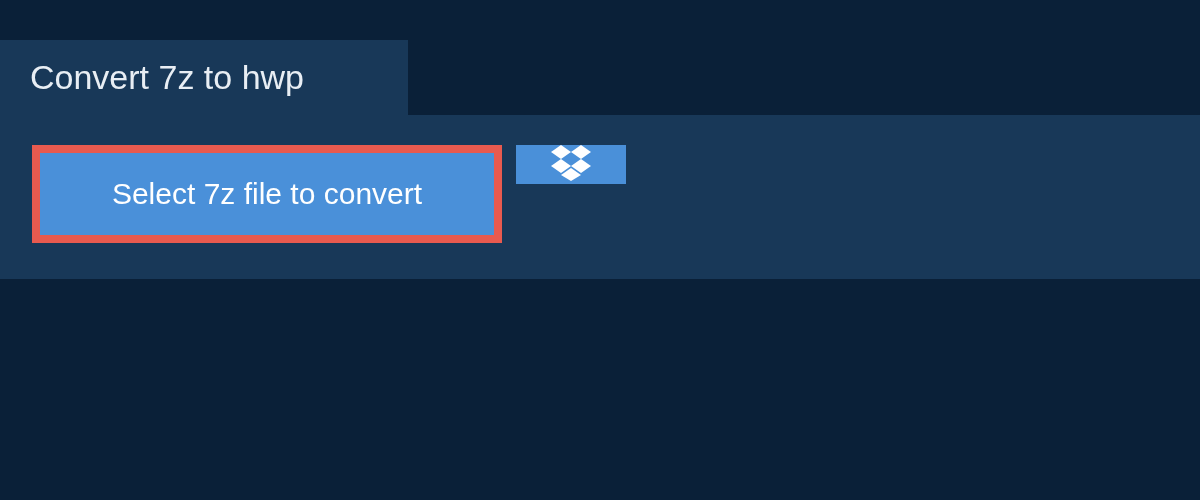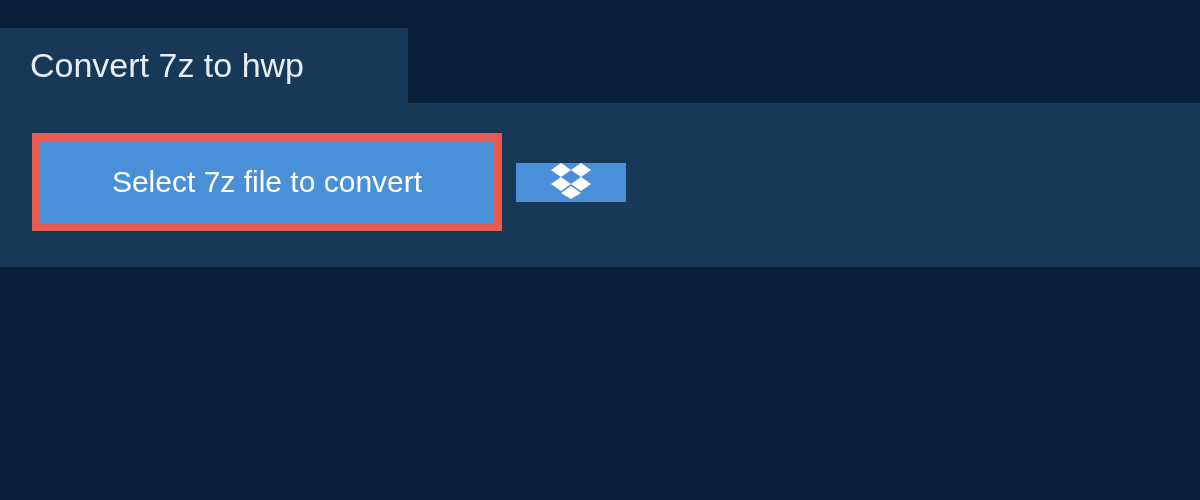--- a/index.html
+++ b/index.html
@@ -14,34 +14,34 @@
       font-family: -apple-system, BlinkMacSystemFont, 'Segoe UI', Arial, sans-serif;
       overflow: hidden;
     }
     .tab-header {
       background-color: #183858;
       color: #e8eef4;
       font-size: 34px;
       font-weight: 400;
       padding: 18px 30px;
       display: inline-block;
-      margin-top: 28px;
+      margin-top: 40px;
       margin-left: 0;
       width: 408px;
     }
     .main-panel {
       background-color: #183858;
       margin-top: 0;
       padding: 30px 32px 36px 32px;
       width: 1200px;
     }
     .button-row {
       display: flex;
       gap: 14px;
-      align-items: center;
+      align-items: flex-start;
     }
     .select-file-button {
       background-color: #4a90d9;
       color: #ffffff;
       border: 8px solid #e85a4f;
       font-size: 30px;
       font-weight: 400;
       padding: 24px 40px;
       cursor: pointer;
       display: flex;

